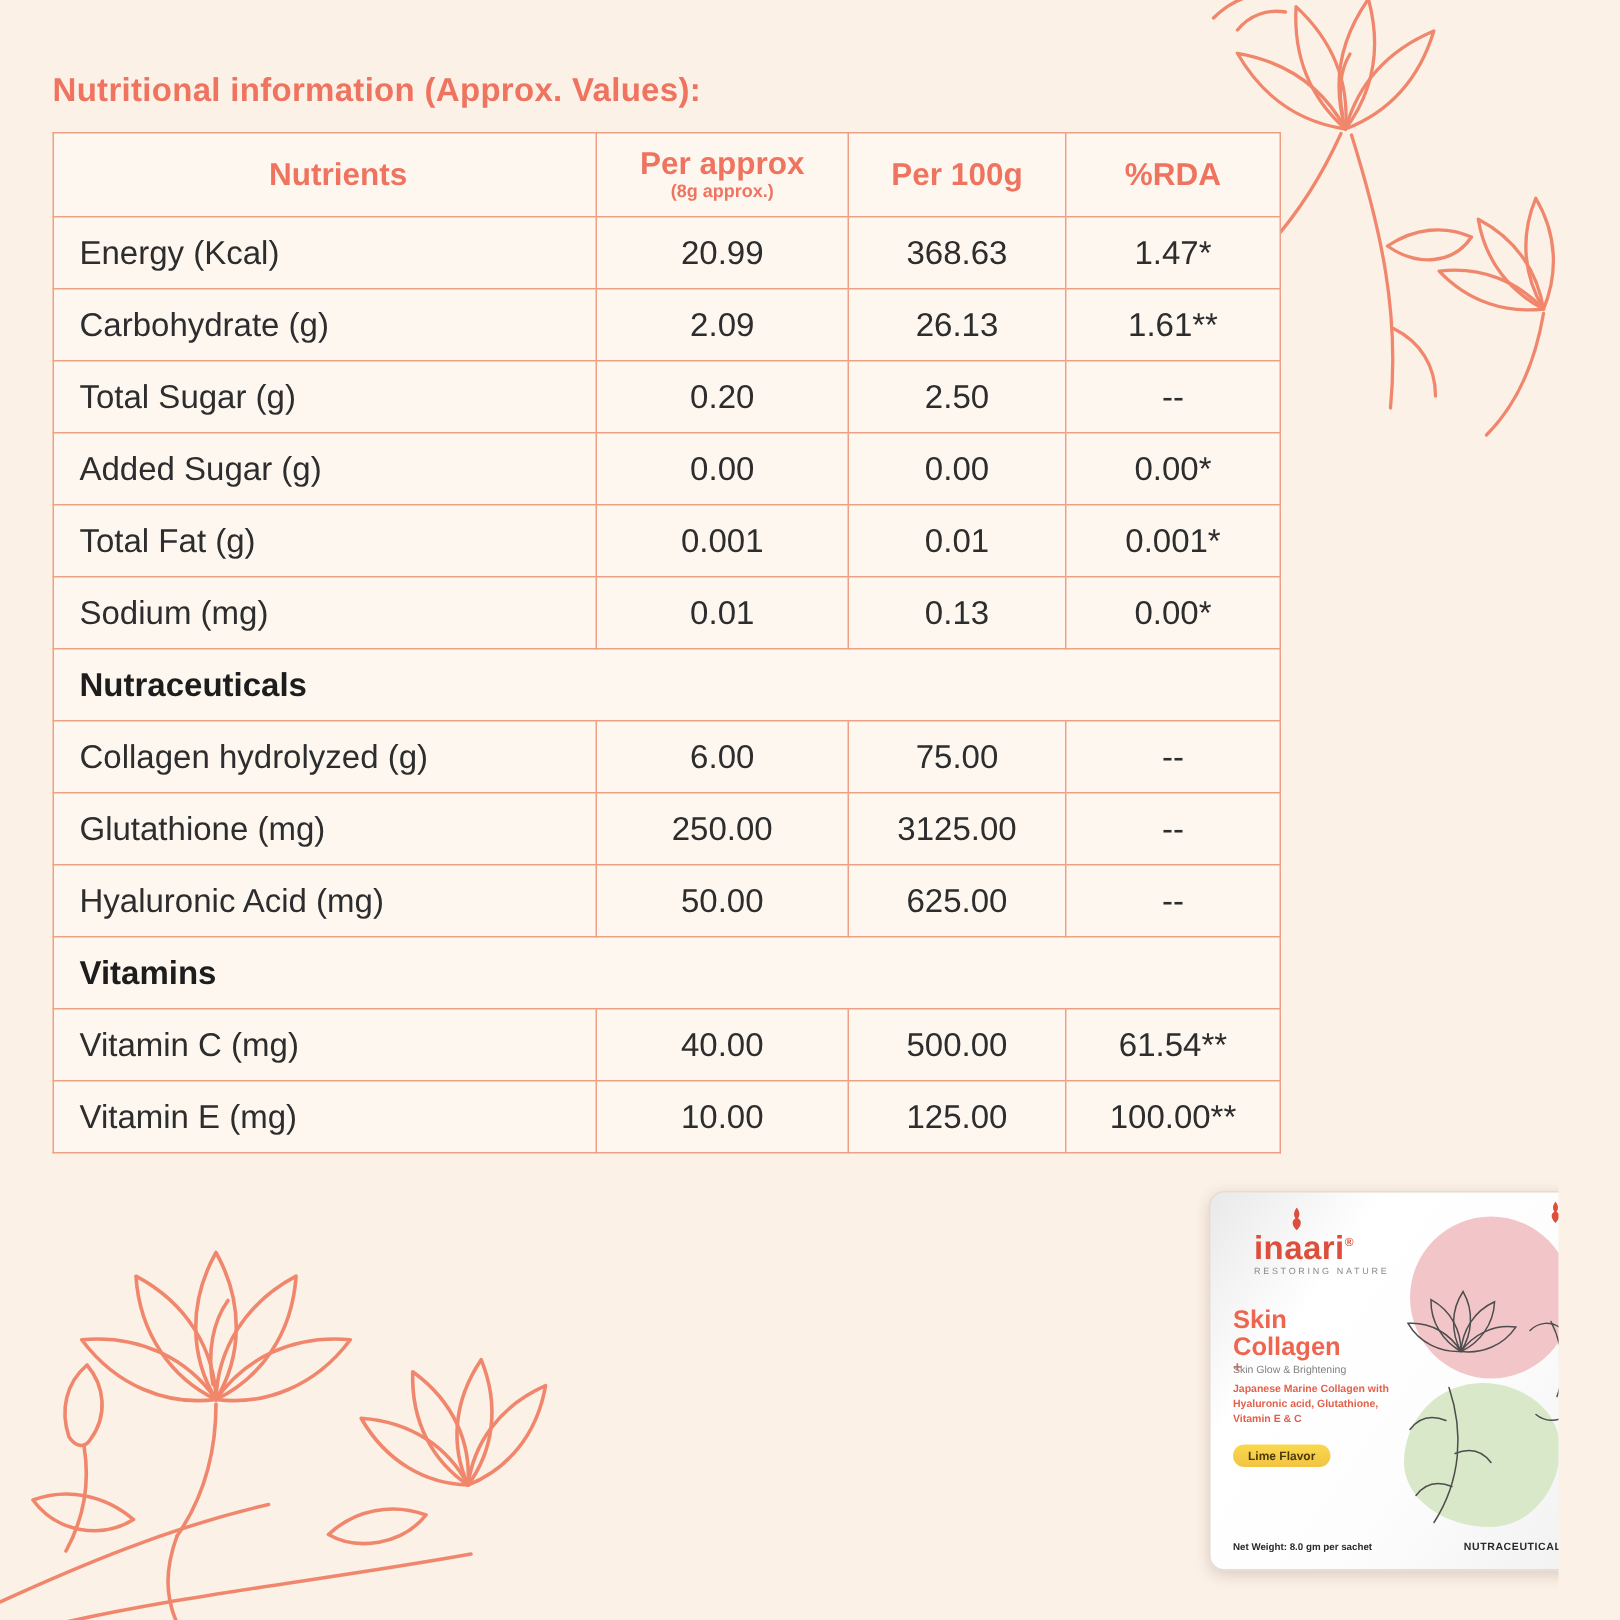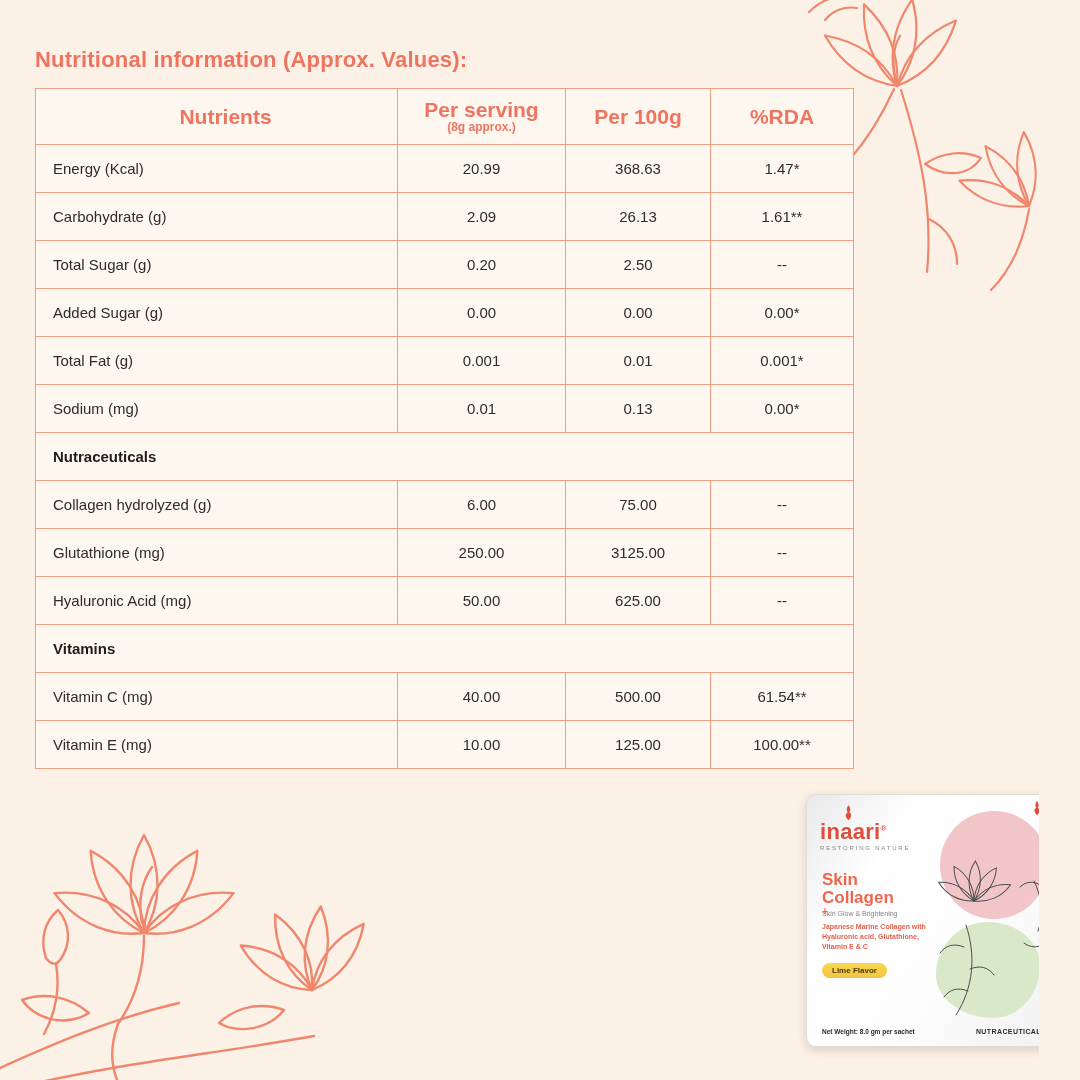--- a/index.html
+++ b/index.html
@@ -44,39 +44,39 @@
     border:1.5px solid var(--table-border);
     vertical-align:middle;
   }
   .nutrition-table th{
     height:56px;color:var(--accent);font-size:21px;font-weight:bold;
     text-align:center;
   }
   th.h-nutrients{text-align:center;padding-left:18px;}
   .h-main{display:block;line-height:1.05;}
   .h-sub{display:block;font-size:12px;font-weight:bold;line-height:1.1;}
-  .nutrition-table td{height:48px;font-size:15px;color:var(--text-dark);}
+  .nutrition-table td{height:48px;font-size:22px;color:var(--text-dark);}
   td.name-cell{text-align:left;padding-left:17px;}
   td.value-cell{text-align:center;}
   td.section-cell{font-weight:bold;padding-left:17px;color:#1d1d1d;}
 
   
   .product-card{
     position:absolute;left:806px;top:794px;width:247px;height:253px;
     border-radius:10px;overflow:hidden;
     background:linear-gradient(125deg,#e9e9e9 0%,#ffffff 28%,#fdfdfd 62%,#f1f1f1 100%);
     border:1px solid #e3dcd6;
     box-shadow:0 3px 10px rgba(60,40,30,.18);
   }
   .art-pink{position:absolute;top:16px;right:4px;width:108px;height:108px;border-radius:50%;background:var(--art-pink);z-index:1;}
   .art-green{position:absolute;bottom:28px;right:12px;width:104px;height:96px;border-radius:50% 50% 45% 55%/55% 45% 55% 45%;background:var(--art-green);z-index:1;}
   .art-lines{position:absolute;top:28px;right:0;z-index:2;}
   .card-mark{position:absolute;top:6px;right:9px;z-index:4;}
   .card-text{position:absolute;inset:0;z-index:3;}
-  .brand-block{position:absolute;top:10px;left:13px;}
+  .brand-block{position:absolute;top:10px;left:29px;}
   .brand-icon{display:block;margin-left:22px;}
   .brand-name{font-size:22px;font-weight:bold;color:#dd4f3c;line-height:1;letter-spacing:.3px;}
   .brand-name sup{font-size:8px;}
   .brand-tagline{font-size:6px;letter-spacing:1.8px;color:#8a8a8a;margin-top:2px;}
   .prod-name{position:absolute;top:76px;left:15px;font-size:17px;font-weight:bold;color:#ee6550;line-height:1.06;}
   .prod-name span{display:block;}
   .prod-name sup{font-size:10px;}
   .prod-subtitle{position:absolute;top:115px;left:15px;font-size:7px;color:#828282;}
   .prod-desc{position:absolute;top:127px;left:15px;width:122px;font-size:7px;font-weight:bold;color:#e4604a;line-height:1.45;}
   .flavor-badge{
@@ -152,21 +152,21 @@
     <colgroup>
       <col style="width:362px">
       <col style="width:168px">
       <col style="width:145px">
       <col style="width:143px">
     </colgroup>
     <thead>
       <tr>
         <th class="h-nutrients">Nutrients</th>
         <th>
-          <span class="h-main">Per serving</span>
+          <span class="h-main">Per approx</span>
           <span class="h-sub">(8g approx.)</span>
         </th>
         <th>Per 100g</th>
         <th>%RDA</th>
       </tr>
     </thead>
     <tbody>
         <tr>
           <td class="name-cell">Energy (Kcal)</td>
           <td class="value-cell">20.99</td>

